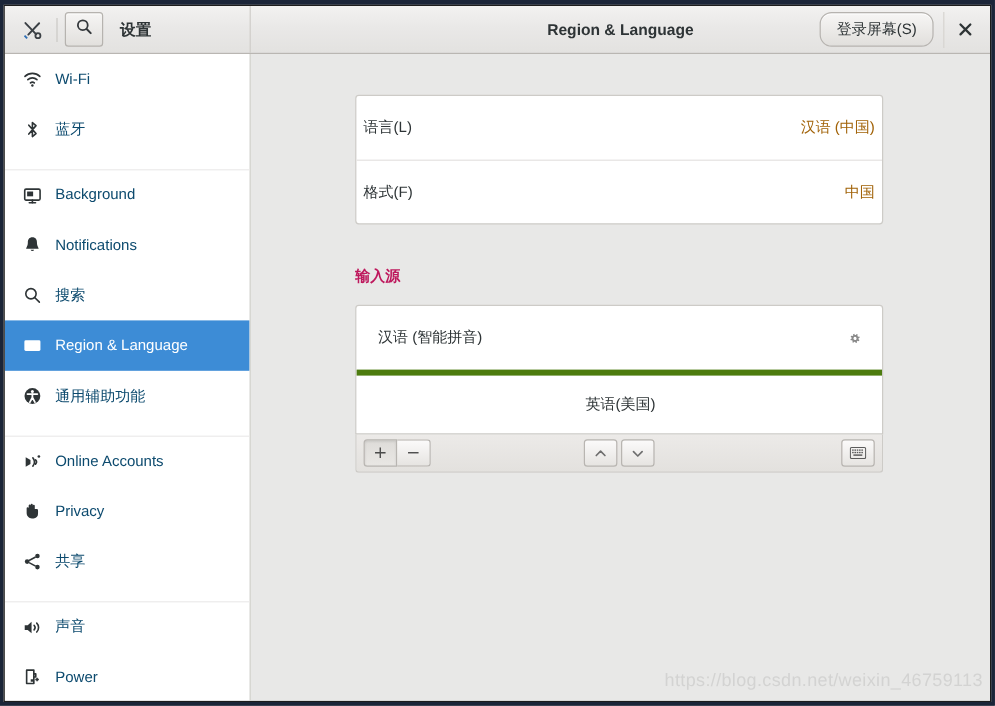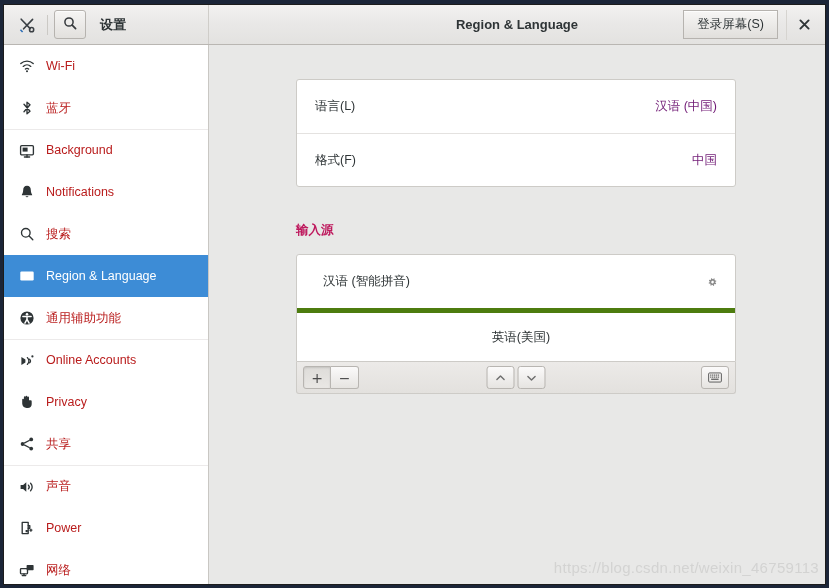--- a/index.html
+++ b/index.html
@@ -97,21 +97,21 @@
     position: absolute;
     right: 8px;
     top: 0;
     bottom: 0;
     display: flex;
     align-items: center;
     gap: 4px;
   }
   .btn {
     border: 1px solid #b6b3af;
-    border-radius: 0;
+    border-radius: 10px;
     background: linear-gradient(to bottom, #f7f6f5, #e1dfdc);
     box-shadow: inset 0 1px 0 rgba(255,255,255,.75);
     font-size: 12.5px;
     color: #2e3436;
     padding: 5px 13px;
     cursor: pointer;
     white-space: nowrap;
   }
   .close-btn {
     width: 26px;
@@ -144,25 +144,25 @@
     box-sizing: border-box;
     overflow: hidden;
     position: relative;
   }
   .side-item {
     height: 42px;
     display: flex;
     align-items: center;
     padding-left: 12px;
     font-size: 12.5px;
-    color: #b91c1c;
-    box-sizing: border-box;
-    cursor: pointer;
-  }
-  .side-item.sep-top { border-top: 1px solid #eceaea; }
+    color: #0c4a6e;
+    box-sizing: border-box;
+    cursor: pointer;
+  }
+  .side-item.sep-top { border-top: 1px solid #eceaea; margin-top: 12px; }
   .side-item .ico {
     width: 22px;
     min-width: 22px;
     height: 18px;
     display: flex;
     align-items: center;
     justify-content: center;
     margin-right: 8px;
     color: #2e3436;
   }
@@ -190,49 +190,49 @@
     background: #ffffff;
     border: 1px solid #cdcbc7;
     border-radius: 3px;
     overflow: hidden;
   }
   .row {
     height: 53px;
     display: flex;
     align-items: center;
     justify-content: space-between;
-    padding: 0 18px;
+    padding: 0 6px;
     font-size: 12.5px;
     color: #2e3436;
     box-sizing: border-box;
     cursor: pointer;
   }
   .row + .row { border-top: 1px solid #e4e2e0; gap: 14px; }
-  .row .val { color: #701a75; }
+  .row .val { color: #a16207; }
 
   .section-head {
     display: flex;
     align-items: center;
     justify-content: space-between;
     margin-top: 28px;
     margin-bottom: 9px;
     height: 30px;
   }
   .section-title {
     font-size: 12.5px;
     font-weight: bold;
     color: #be185d;
   }
 
   .is-row {
     height: 53px;
     display: flex;
     align-items: center;
     justify-content: space-between;
-    padding: 0 16px 0 26px;
+    padding: 0 16px 0 18px;
     font-size: 12.5px;
     color: #2e3436;
     box-sizing: border-box;
     cursor: pointer;
   }
   .is-row + .is-row { border-top: 5px solid #4d7c0f; justify-content: center; }
   .gear-mini { color: #8c8c8c; display: flex; align-items: center; }
 
   
   .list-toolbar {

